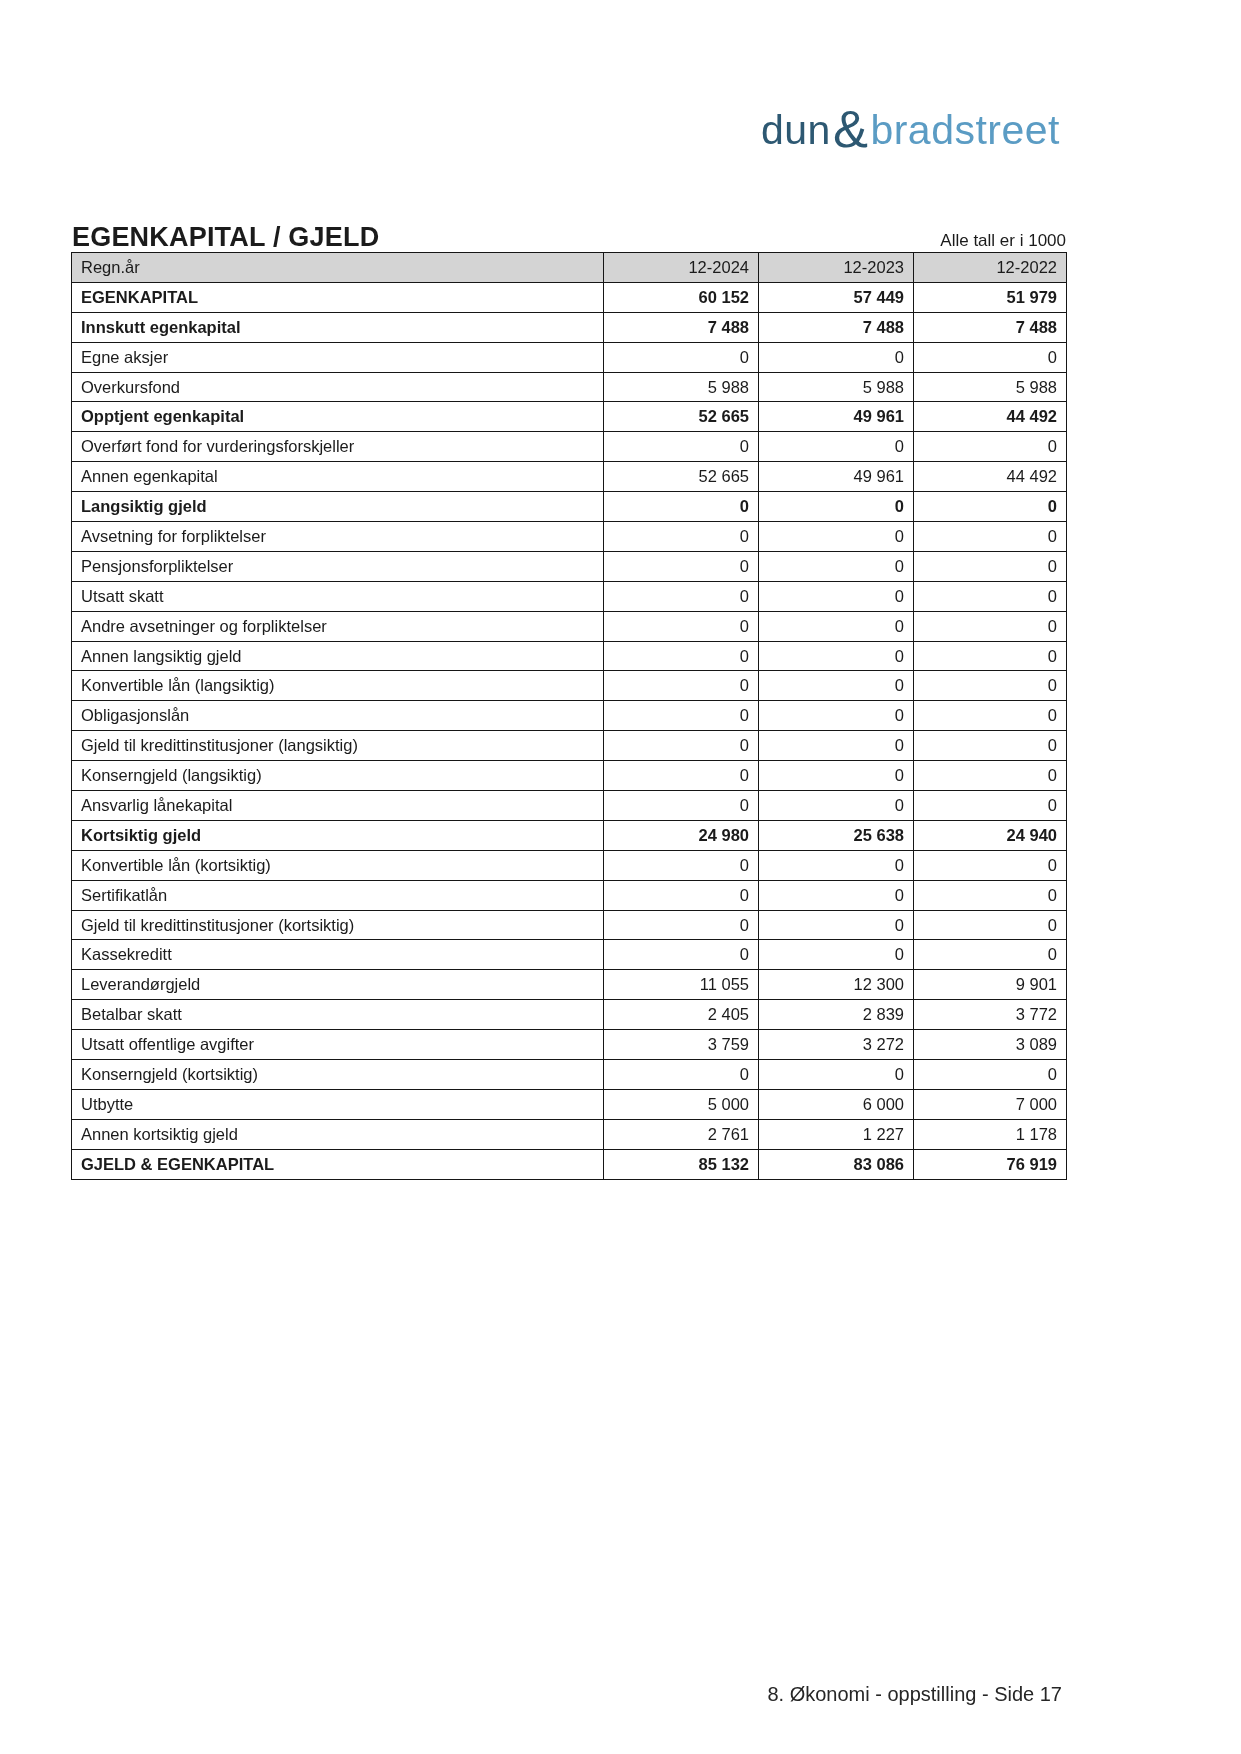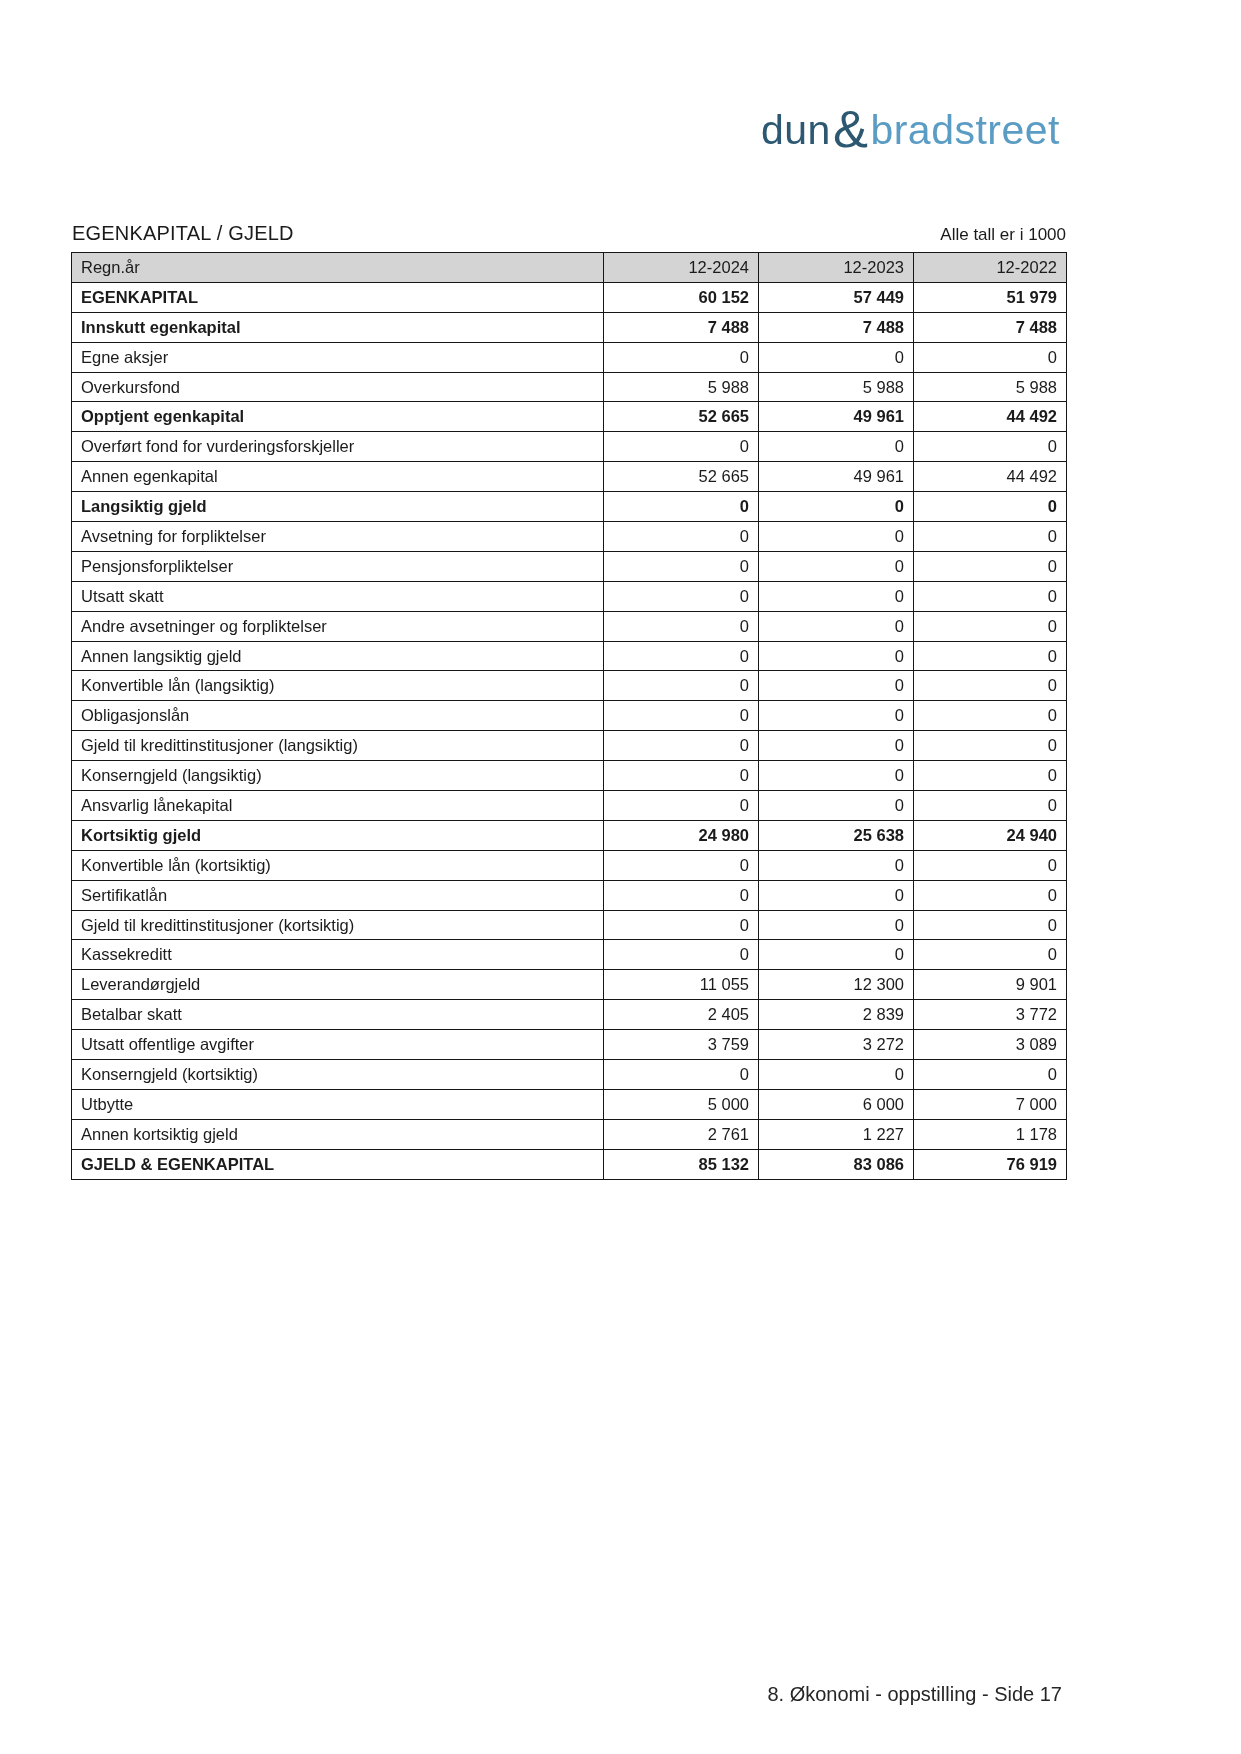--- a/index.html
+++ b/index.html
@@ -48,22 +48,22 @@
   .title-row{
     position:absolute;
     left:72px;
     right:175px;
     top:222px;
     display:flex;
     justify-content:space-between;
     align-items:baseline;
   }
   .doc-title{
-    font-size:20px;
-    font-weight:normal;
+    font-size:27px;
+    font-weight:bold;
     letter-spacing:0.2px;
   }
   .doc-note{
     font-size:17px;
     font-weight:normal;
   }
 
   
   table.balance{
     position:absolute;

